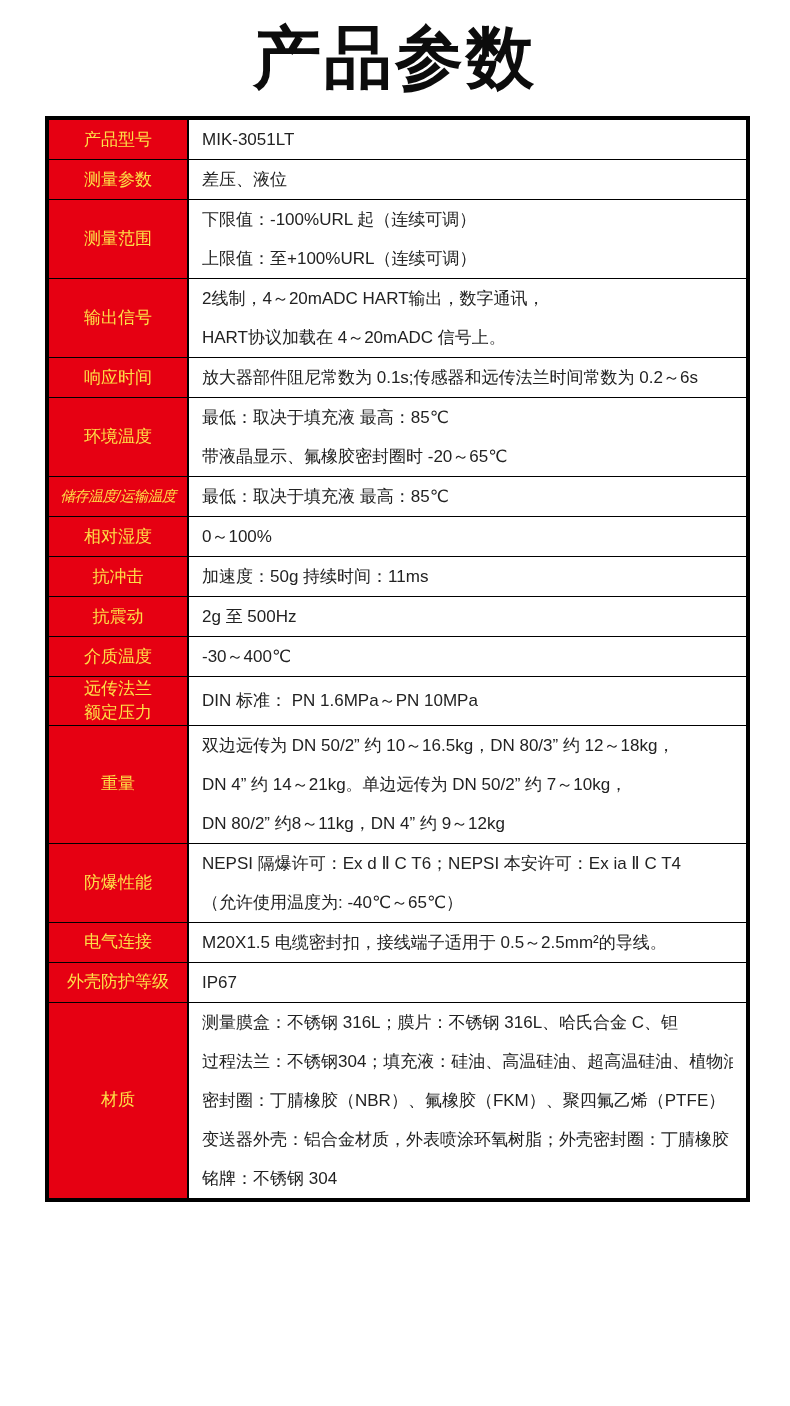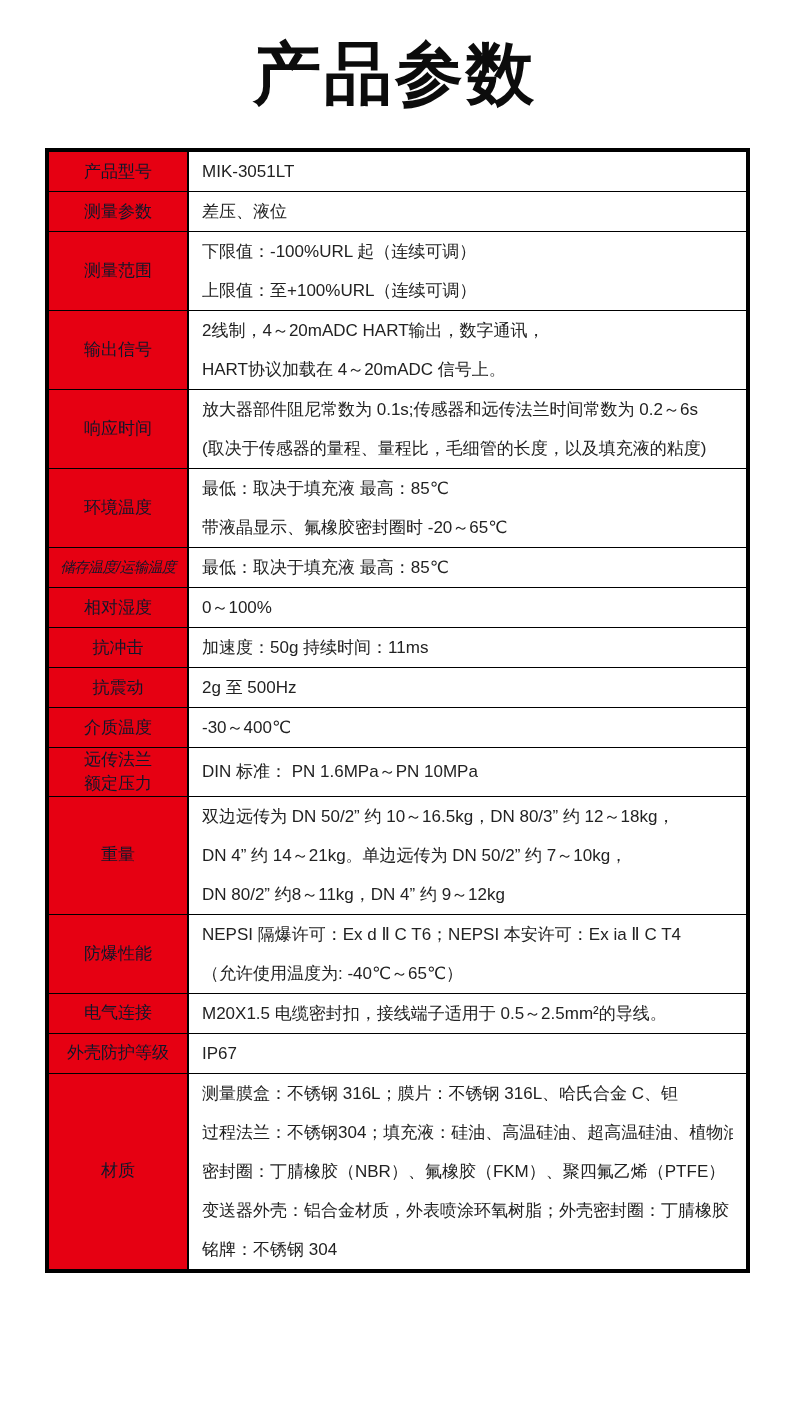--- a/index.html
+++ b/index.html
@@ -4,38 +4,38 @@
 <style>
   html,body { margin:0; padding:0; }
   body {
     width:790px; height:1406px;
     background:#ffffff;
     font-family:"Liberation Sans","DejaVu Sans",sans-serif;
     color:#1f1f1f;
     overflow:hidden;
   }
   .title {
-    height:148px;
+    height:116px;
     display:flex; align-items:center; justify-content:center;
     font-size:68px; font-weight:800; color:#0c0c0c;
     letter-spacing:3px;
   }
   .spec-table {
     margin-left:45px;
     width:705px;
     border:4px solid #000;
     box-sizing:border-box;
     background:#fff;
   }
   .row { display:flex; border-bottom:1.5px solid #000; }
   .row:last-child { border-bottom:none; }
   .label {
     flex:0 0 140px; width:140px;
     background:var(--red,#e60012);
-    color:#0f172a;
+    color:#fde047;
     display:flex; align-items:center; justify-content:center;
     text-align:center;
     font-size:17px; font-weight:500;
     border-right:2px solid #000;
     box-sizing:border-box;
     white-space:pre-line;
     line-height:1.4;
     padding:0 2px;
   }
   .label.small { font-size:14.5px; padding:0; letter-spacing:-0.5px;font-style:italic; }
@@ -82,21 +82,20 @@
       <div class="label">输出信号</div>
       <div class="value">
         <div class="line">2线制，4～20mADC HART输出，数字通讯，</div>
         <div class="line">HART协议加载在 4～20mADC 信号上。</div>
       </div>
     </div>
     <div class="row">
       <div class="label">响应时间</div>
       <div class="value">
         <div class="line">放大器部件阻尼常数为 0.1s;传感器和远传法兰时间常数为 0.2～6s</div>
-        <div class="line">(取决于传感器的量程、量程比，毛细管的长度，以及填充液的粘度)</div>
       </div>
     </div>
     <div class="row">
       <div class="label">环境温度</div>
       <div class="value">
         <div class="line">最低：取决于填充液 最高：85℃</div>
         <div class="line">带液晶显示、氟橡胶密封圈时 -20～65℃</div>
       </div>
     </div>
     <div class="row">

